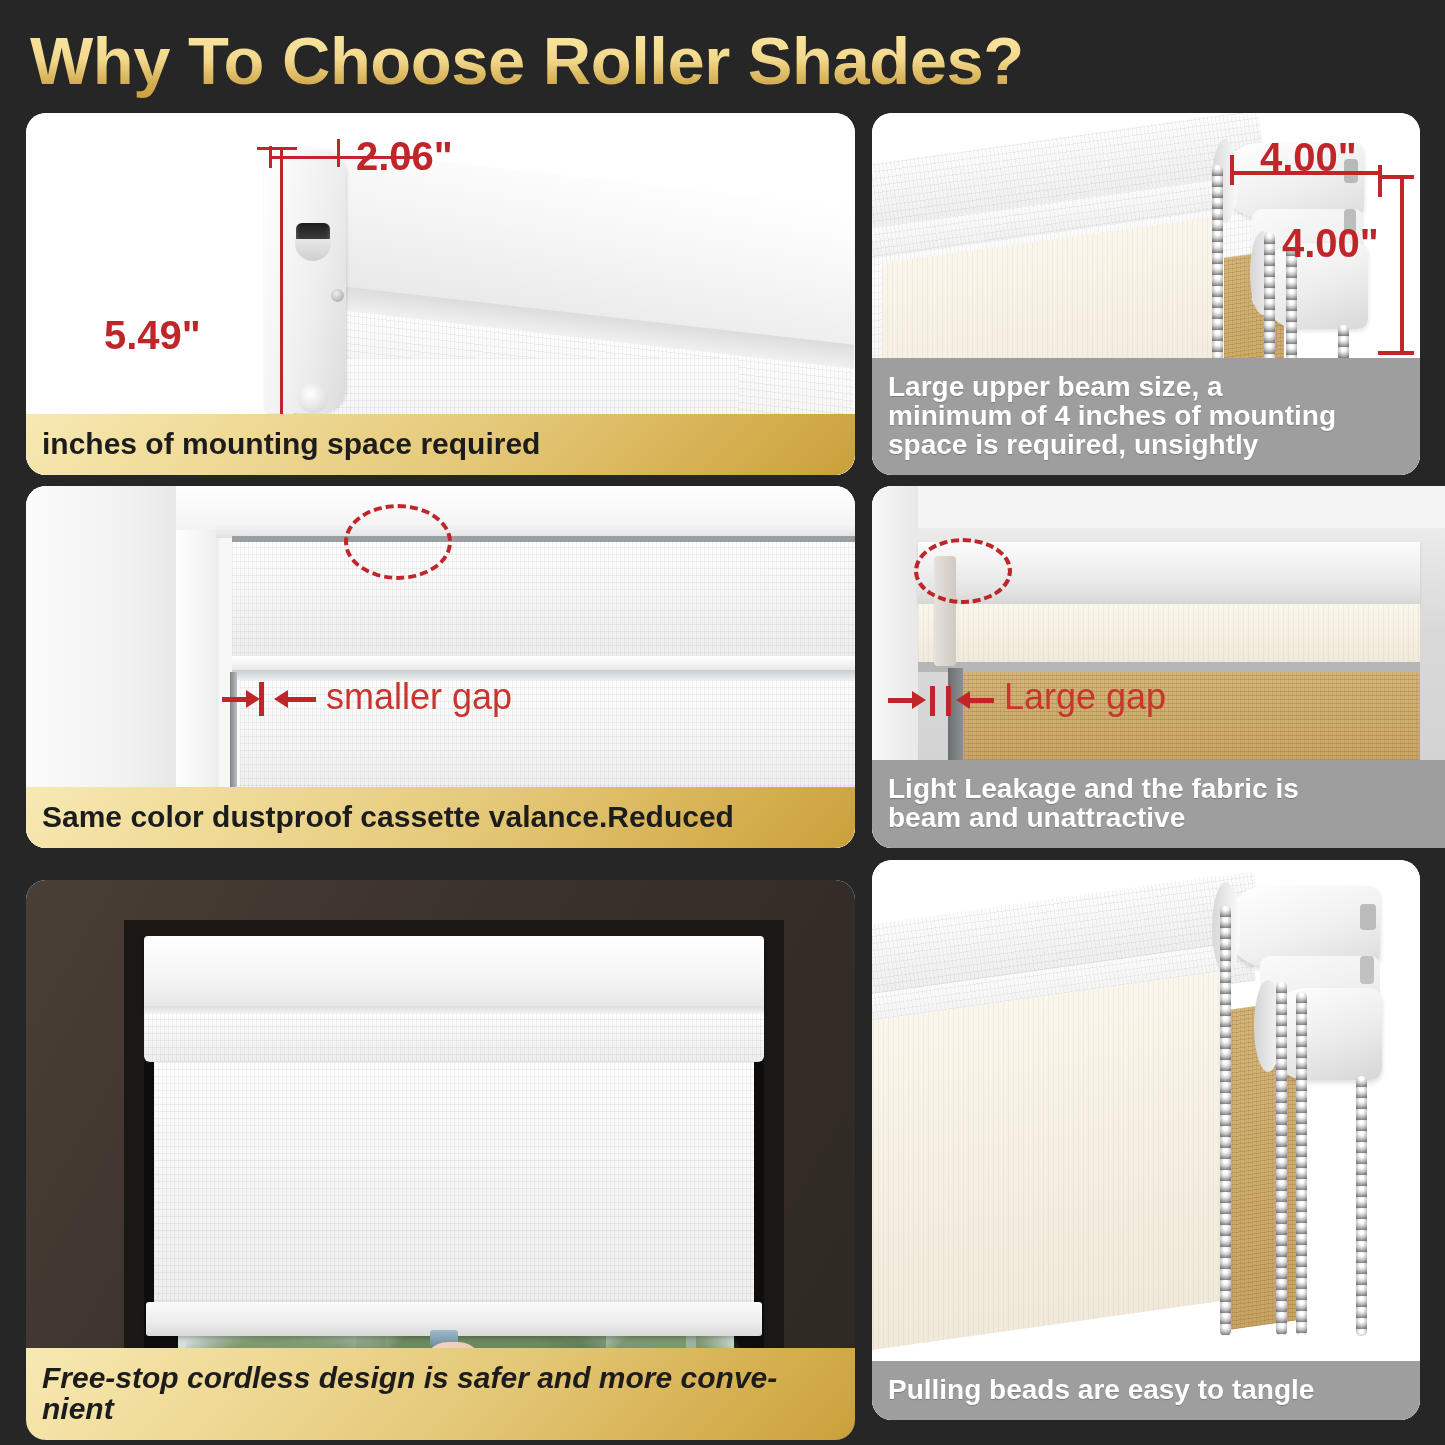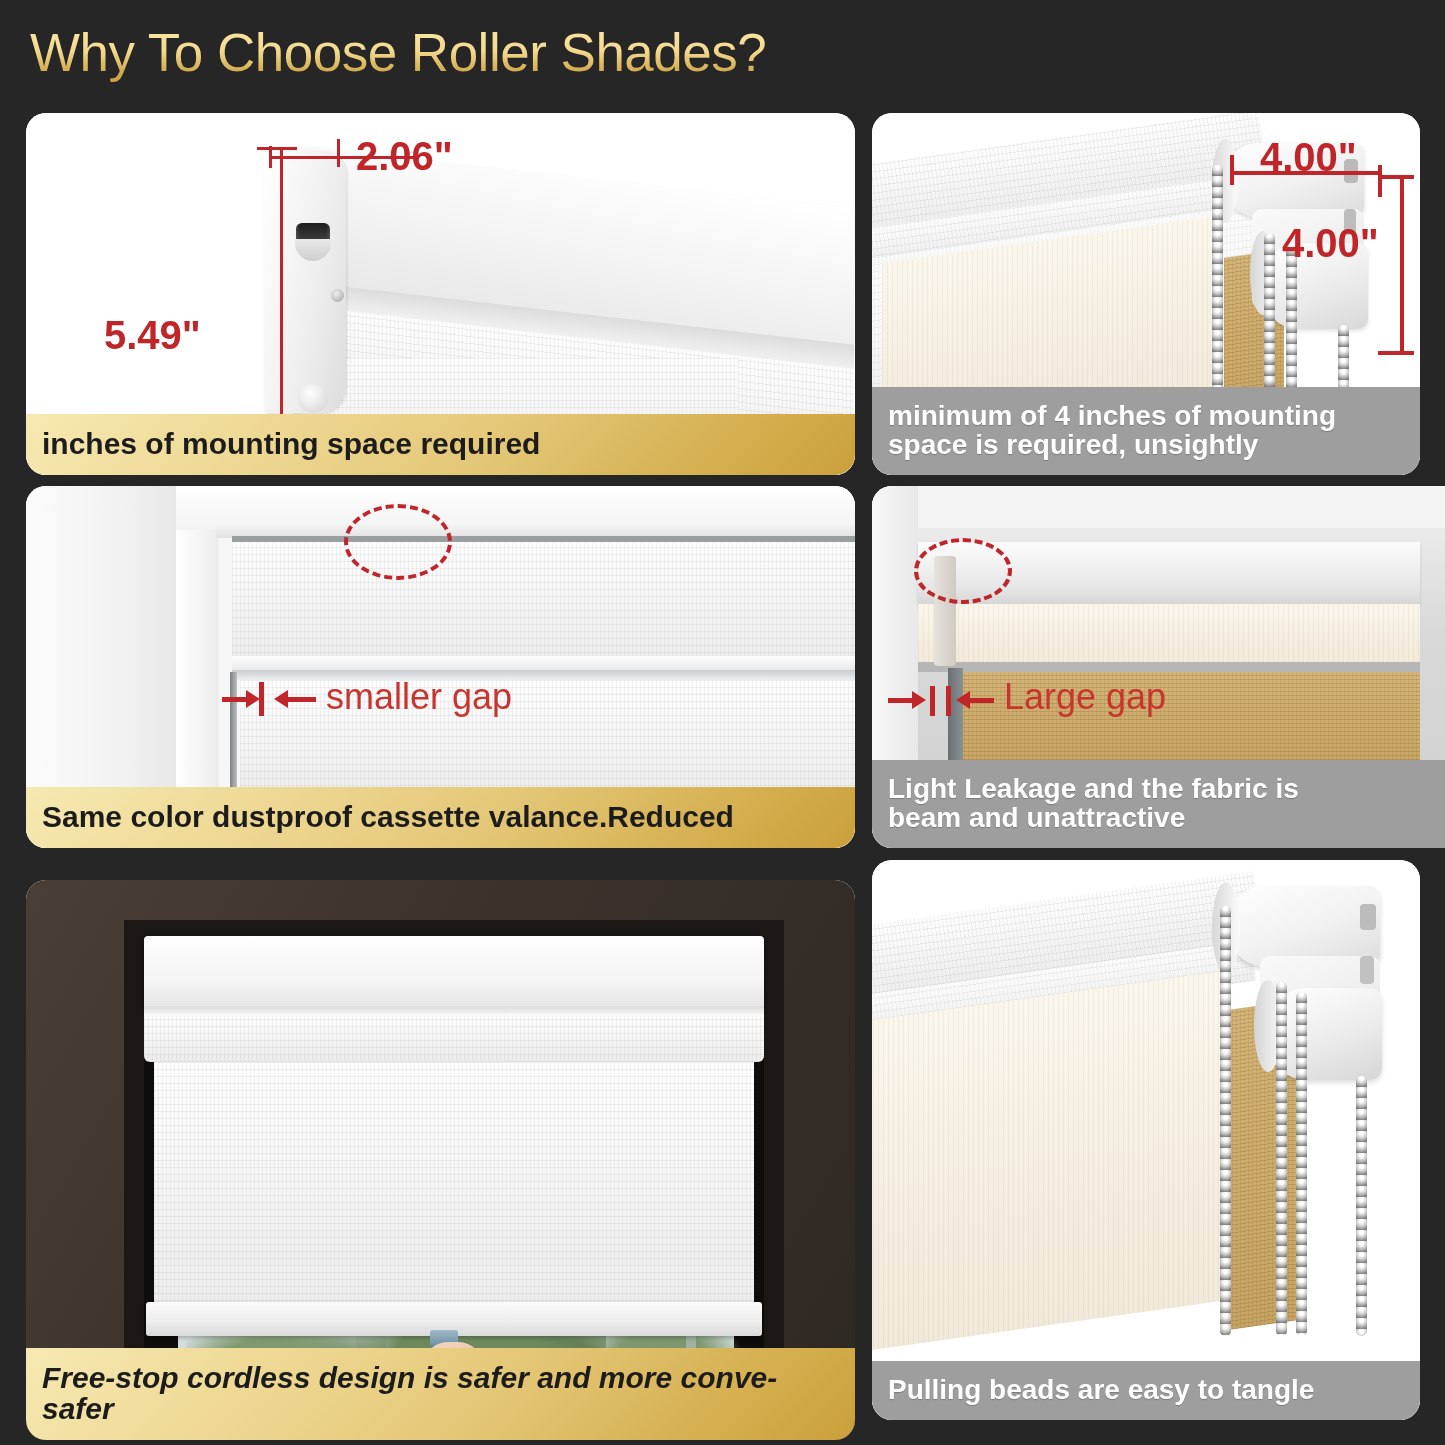--- a/index.html
+++ b/index.html
@@ -8,21 +8,21 @@
     background:#262626;
     font-family:"Liberation Sans", sans-serif;
     overflow:hidden;
     position:relative;
   }
   .page{position:relative;width:1445px;height:1445px;background:#262626;}
 
   
   .title{
     position:absolute;left:30px;top:22px;
-    font-size:53px;font-weight:normal;letter-spacing:-.5px;
+    font-size:67px;font-weight:bold;letter-spacing:-.5px;
     background:linear-gradient(180deg,#fbe9a8 0%,#f3d98d 48%,#d4ae53 78%,#c99f3f 100%);
     -webkit-background-clip:text;background-clip:text;color:transparent;
     -webkit-text-fill-color:transparent;
     text-shadow:none;white-space:nowrap;
   }
 
   
   .panel{position:absolute;overflow:hidden;border-radius:20px;background:#fff;}
   .p1{left:26px;  top:113px;  width:829px; height:362px;}
   .p2{left:872px; top:113px;  width:548px; height:362px;}
@@ -167,20 +167,21 @@
       <span class="dimline" style="left:358px;top:42px;width:4px;height:30px;"></span>
       <span class="dimline" style="left:506px;top:52px;width:4px;height:32px;"></span>
       <span class="dimtxt" style="left:388px;top:22px;font-size:40px;">4.00"</span>
 
       <span class="dimline" style="left:528px;top:62px;width:4px;height:180px;"></span>
       <span class="dimline" style="left:506px;top:62px;width:36px;height:4px;"></span>
       <span class="dimline" style="left:506px;top:238px;width:36px;height:4px;"></span>
       <span class="dimtxt" style="left:410px;top:108px;font-size:40px;">4.00"</span>
     </div>
     <div class="cap cap-gray">
+      <span class="cap-s">Large upper beam size, a</span>
       <span class="cap-s">minimum of 4 inches of mounting</span>
       <span class="cap-s">space is required, unsightly</span>
     </div>
   </div>
 
   <div class="panel p3">
     <div class="art" style="background:linear-gradient(90deg,#f4f4f4,#ffffff);">
 
       <div style="position:absolute;left:0;top:0;width:170px;height:100%;
                   background:linear-gradient(90deg,#fbfbfb,#f1f1f1 60%,#e4e4e4);"></div>
@@ -292,21 +293,21 @@
       <div style="position:absolute;left:404px;top:450px;width:28px;height:16px;
            background:linear-gradient(180deg,#9fb9c9,#6f8fa2);border-radius:3px;"></div>
 
       <div style="position:absolute;left:396px;top:462px;width:62px;height:64px;
            background:linear-gradient(150deg,#f4d6c0,#e0b99d);border-radius:26px 26px 16px 16px;"></div>
       <div style="position:absolute;left:410px;top:508px;width:44px;height:92px;
            background:linear-gradient(160deg,#f0cdb4,#dcb296);border-radius:20px;"></div>
     </div>
     <div class="cap cap-gold">
       <span class="cap-l">Free-stop cordless design is safer and more conve-</span>
-      <span class="cap-l">safer</span>
+      <span class="cap-l">nient</span>
     </div>
   </div>
 
   <div class="panel p6">
     <div class="art" style="background:#ffffff;">
 
       <div class="wfabric" style="position:absolute;left:-14px;top:66px;width:400px;height:76px;
            transform:rotate(-8deg);transform-origin:left top;border-radius:6px;"></div>
       <div class="wfabric" style="position:absolute;left:-14px;top:136px;width:396px;height:40px;
            transform:rotate(-8deg);transform-origin:left top;opacity:.9;"></div>

